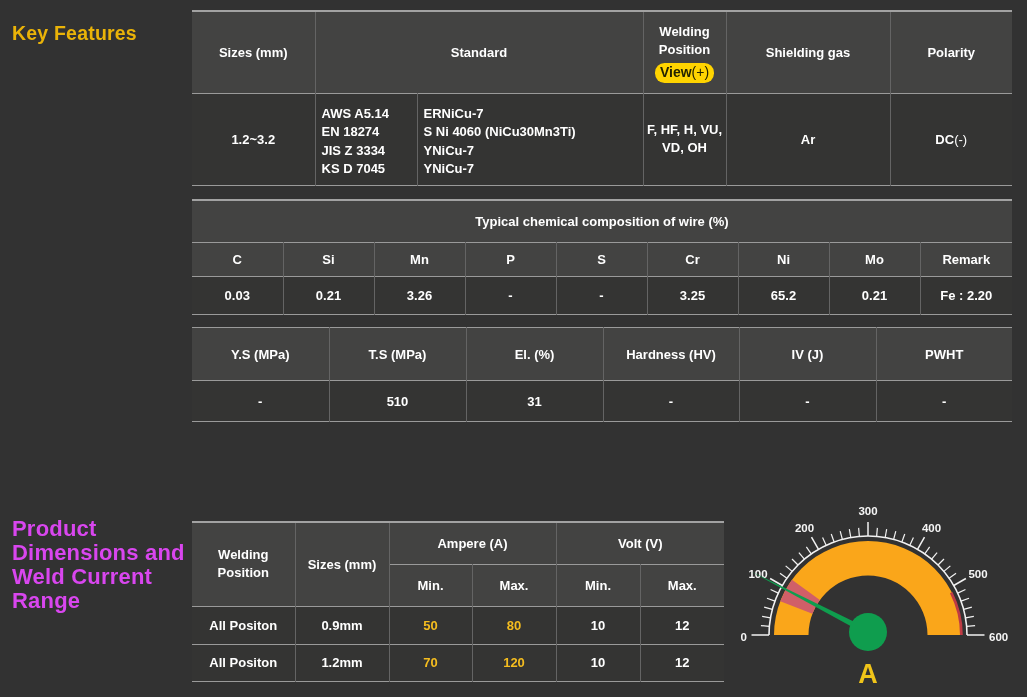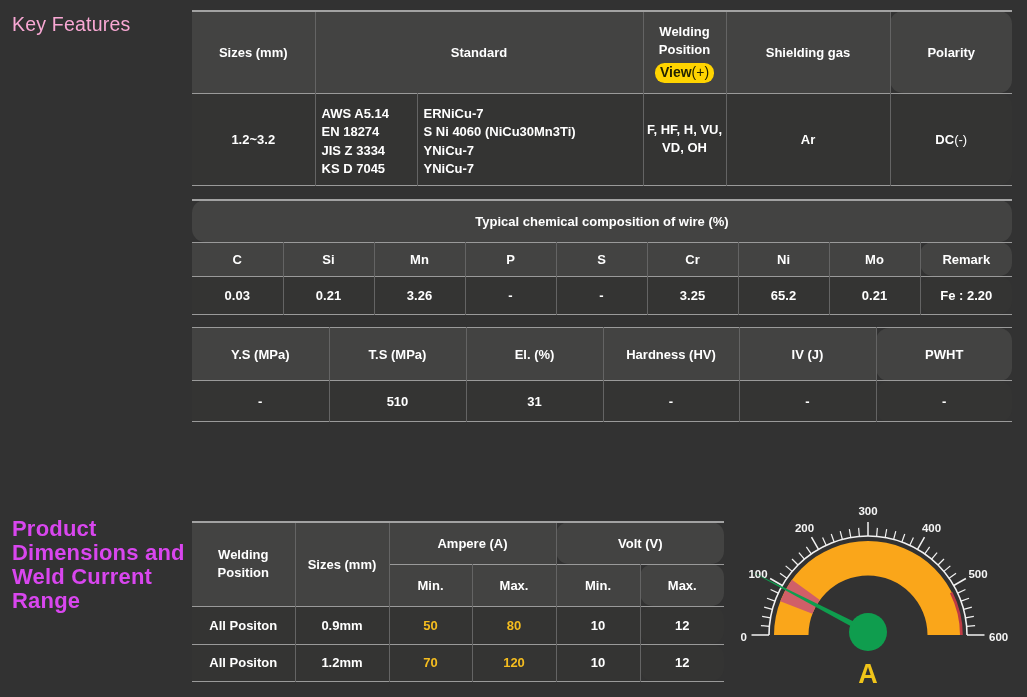--- a/index.html
+++ b/index.html
@@ -3,27 +3,27 @@
 <meta charset="utf-8">
 <style>
 * { margin:0; padding:0; box-sizing:border-box; }
 html,body { width:1027px; height:697px; overflow:hidden; }
 body {
   background:#323232;
   font-family:"Liberation Sans", sans-serif;
   color:#ffffff;
   position:relative;
 }
-.h1 { position:absolute; left:12px; top:13px; font-size:19.5px; font-weight:normal; color:#f9a8d4; letter-spacing:0.2px; }
+.h1 { position:absolute; left:12px; top:22px; font-size:19.5px; font-weight:bold; color:#eab308; letter-spacing:0.2px; }
 .h2 { position:absolute; left:12px; top:517px; font-size:22px; font-weight:bold; color:#d946ef; line-height:24px; letter-spacing:0.2px; }
 table { border-collapse:collapse; table-layout:fixed; position:absolute; }
 td { font-size:13px; font-weight:bold; text-align:center; vertical-align:middle; color:#fff;
      border-left:1px solid #646464; border-right:1px solid #646464; }
 td:first-child { border-left:none; }
-td:last-child { border-right:none;border-radius:13px; }
+td:last-child { border-right:none; }
 tr { border-top:1px solid #9a9a9a; }
 .u { font-style:normal; font-weight:normal; }
 .thead td { background:#434342; }
 .tbody td { background:#343433; }
 .ttitle td { background:#434342; border-left:none; border-right:none; }
 .toprow { border-top:2px solid #a2a2a2; }
 .botrow { border-bottom:1px solid #9a9a9a; }
 
 
 .t1 { left:192px; top:10px; width:820px; }

